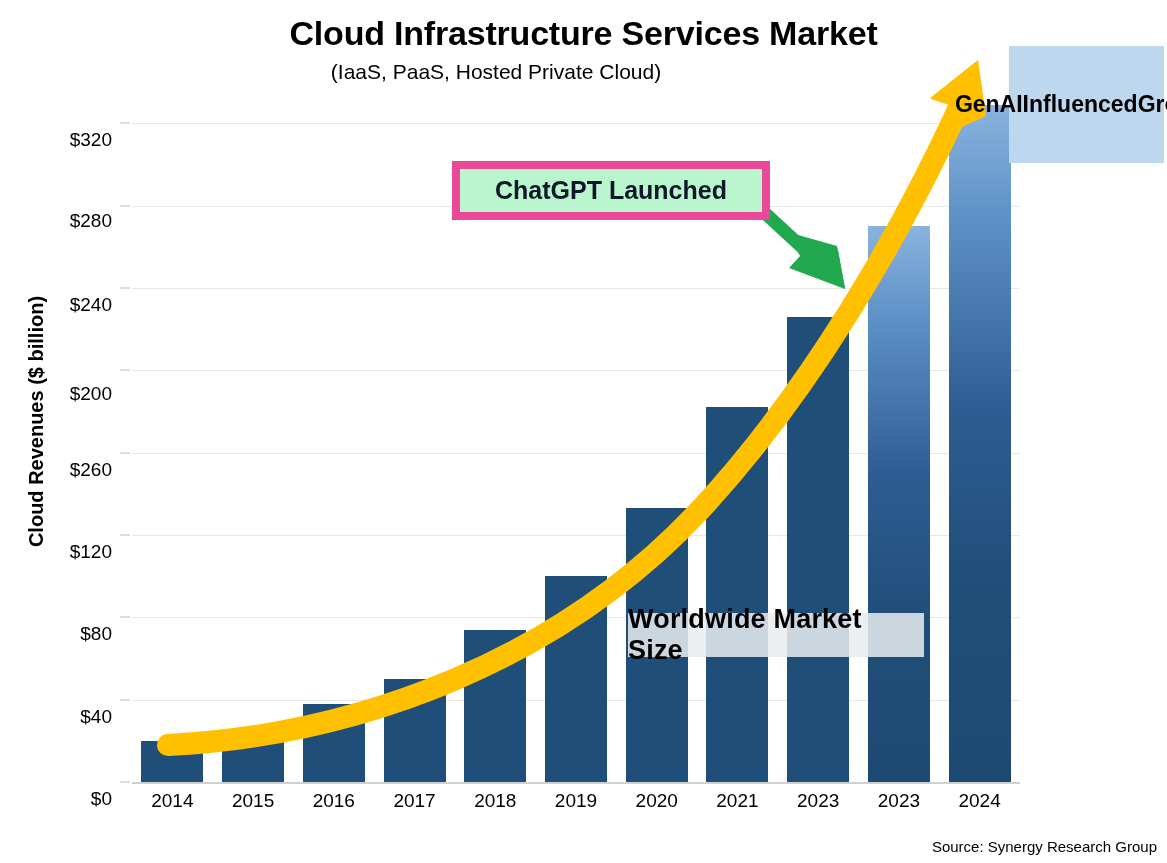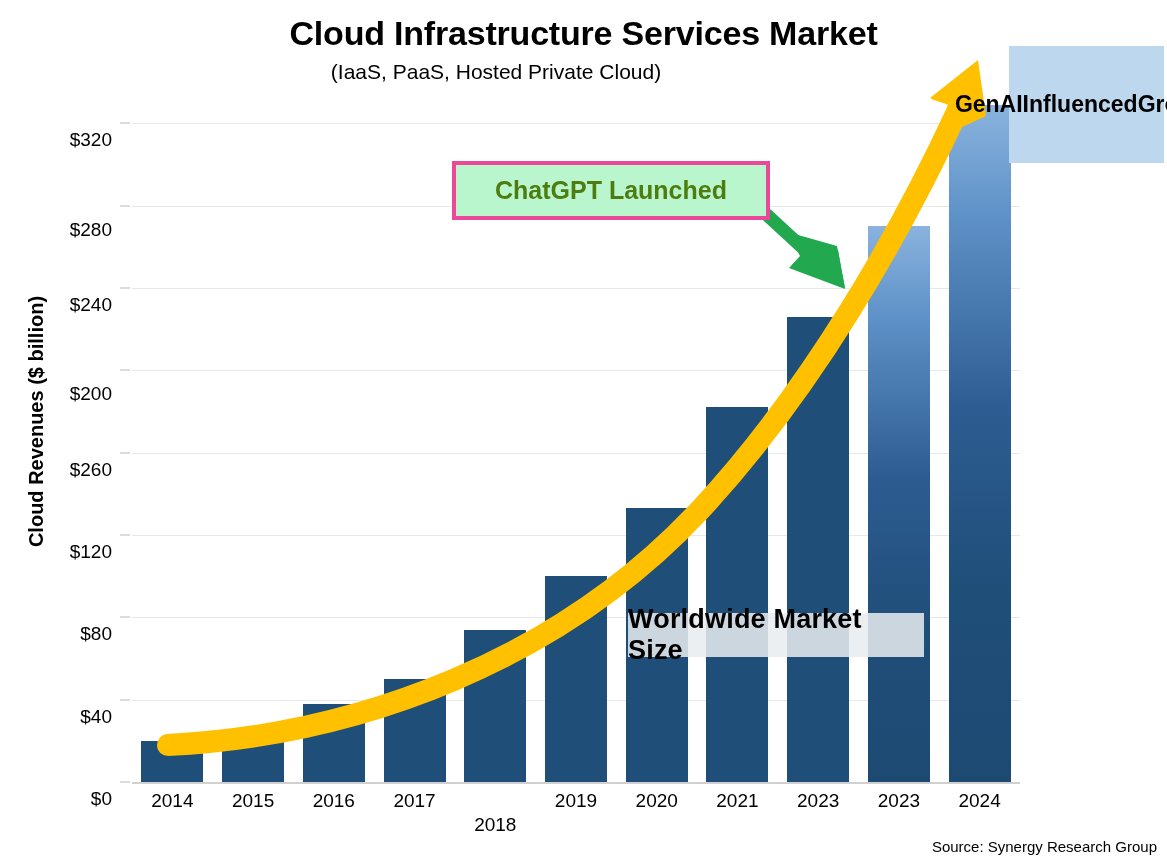--- a/index.html
+++ b/index.html
@@ -96,23 +96,23 @@
     display: flex; align-items: center; justify-content: center;
     font-size: 27px; font-weight: bold; color: #000;
     letter-spacing: 0.2px;
   }
 
   #chatgptbox {
     position: absolute;
     left: 452px; top: 161px;
     width: 318px; height: 59px;
     background: #b9f6ce;
-    border: 4px solid #ec4899;
+    border: 8px solid #ec4899;
     display: flex; align-items: center; justify-content: center;
-    font-size: 25px; font-weight: bold; color: #4d7c0f;
+    font-size: 25px; font-weight: bold; color: #0f172a;
   }
 
   #genaibox {
     position: absolute;
     left: 1009px; top: 46px;
     width: 155px; height: 117px;
     background: #bdd7ee;
     display: flex; 
     align-items: center; justify-content: center;
     font-size: 23px; font-weight: bold; color: #000;
@@ -140,21 +140,21 @@
       <div class="ytick" style="top: 535.294px;">$80</div>
       <div class="tickdash" style="top: 535.294px;"></div>
       <div class="ytick" style="top: 452.941px;">$120</div>
       <div class="tickdash" style="top: 452.941px;"></div>
       <div class="ytick" style="top: 370.588px;">$260</div>
       <div class="tickdash" style="top: 370.588px;"></div>
       <div class="ytick" style="top: 295px; text-align: right;">$200</div>
       <div class="tickdash" style="top: 288.235px;"></div>
       <div class="ytick" style="top: 205.882px;">$240</div>
       <div class="tickdash" style="top: 205.882px;"></div>
-      <div class="ytick" style="top: 131px;">$280</div>
+      <div class="ytick" style="top: 122px;">$280</div>
       <div class="tickdash" style="top: 123.529px;"></div>
       <div class="ytick" style="top: 41.1765px;">$320</div>
       <div class="tickdash" style="top: 41.1765px;"></div>
     </div>
 
   <div id="plot">
     <div id="gridlines">
         <div class="gridline base" style="top: 700px;"></div>
         <div class="gridline" style="top: 617.647px;"></div>
         <div class="gridline" style="top: 535.294px;"></div>
@@ -178,21 +178,21 @@
         <div class="bar grad" title="2023: $270B" style="left: 735.909px; width: 62px; height: 555.882px;"></div>
         <div class="bar grad" title="2024: $329B" style="left: 816.636px; width: 62px; height: 677.353px;"></div>
       </div>
   </div>
 
   <div id="xlabels">
       <div class="xlabel" style="left: 0px; width: 80.7273px;">2014</div>
       <div class="xlabel" style="left: 80.7273px; width: 80.7273px;">2015</div>
       <div class="xlabel" style="left: 161.455px; width: 80.7273px;">2016</div>
       <div class="xlabel" style="left: 242.182px; width: 80.7273px;">2017</div>
-      <div class="xlabel" style="left: 322.909px; width: 80.7273px; margin-top: 24px;">2018</div>
+      <div class="xlabel" style="left: 322.909px; width: 80.7273px;">2018</div>
       <div class="xlabel" style="left: 403.636px; width: 80.7273px;">2019</div>
       <div class="xlabel" style="left: 484.364px; width: 80.7273px;">2020</div>
       <div class="xlabel" style="left: 565.091px; width: 80.7273px;">2021</div>
       <div class="xlabel" style="left: 645.818px; width: 80.7273px;">2023</div>
       <div class="xlabel" style="left: 726.545px; width: 80.7273px;">2023</div>
       <div class="xlabel" style="left: 807.273px; width: 80.7273px;">2024</div>
     </div>
 
   <svg id="arrows" viewBox="0 0 1167 863" xmlns="http://www.w3.org/2000/svg">
 

